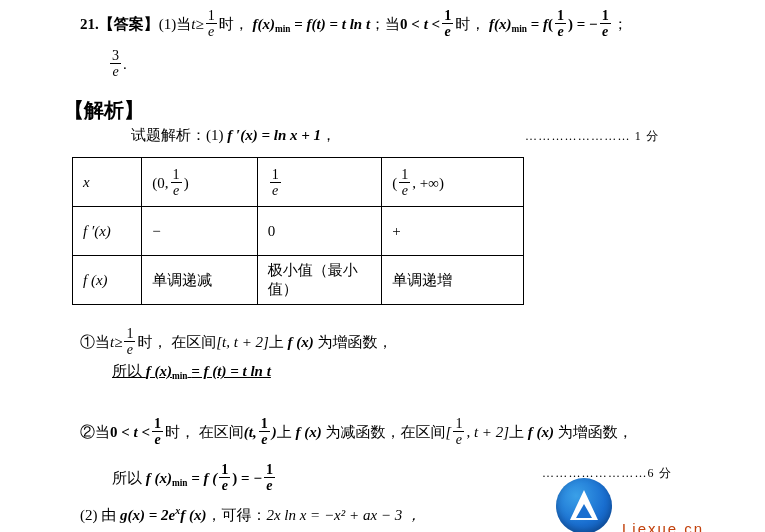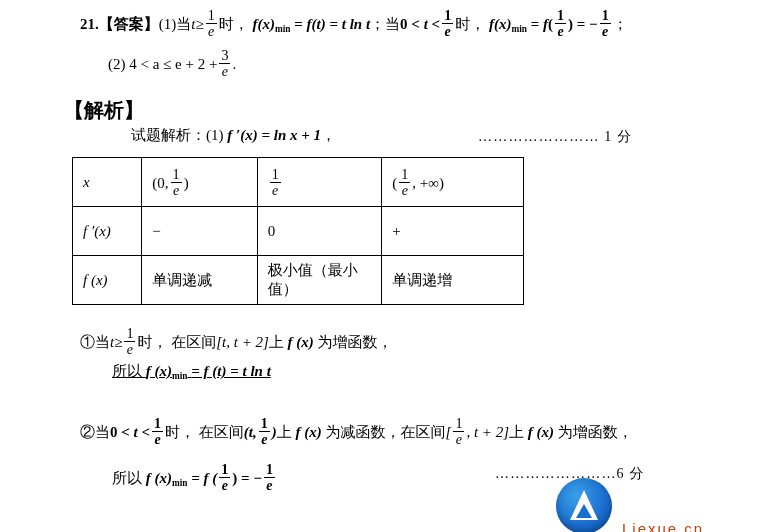--- a/index.html
+++ b/index.html
@@ -51,21 +51,22 @@
   .frac.bold .num, .frac.bold .den { font-weight: bold; }
 
   
   .line {
     position: absolute;
     white-space: nowrap;
     font-size: 15px;
   }
   .dots {
     letter-spacing: 1.2px;
-    font-size: 14px;
+    font-size: 12px;
+    margin-left: 47px;
   }
 
   
   .vtable {
     position: absolute;
     left: 72px;
     top: 157px;
     width: 452px;
     border-collapse: collapse;
     font-size: 15px;
@@ -146,21 +147,21 @@
 </head>
 <body>
 
 <div class="page">
 
   <div class="line" style="left:80px; top:8px;">
     <span class="b">21.【答案】</span><span>(1)当</span><span class="it">t</span><span>≥</span><span class="frac"><span class="num">1</span><span class="den it">e</span></span><span>时，</span>&nbsp;<span class="bi">f</span><span class="bi">(x)</span><span class="sub b">min</span>&nbsp;<span class="b">=</span>&nbsp;<span class="bi">f(t)</span>&nbsp;<span class="b">=</span>&nbsp;<span class="bi">t ln t</span><span>；</span><span>当</span><span class="b">0 &lt;</span>&nbsp;<span class="bi">t</span>&nbsp;<span class="b">&lt;</span><span class="frac bold"><span class="num">1</span><span class="den it">e</span></span><span>时，</span>&nbsp;<span class="bi">f</span><span class="bi">(x)</span><span class="sub b">min</span>&nbsp;<span class="b">=</span>&nbsp;<span class="bi">f</span><span class="b">(</span><span class="frac bold"><span class="num">1</span><span class="den it">e</span></span><span class="b">)</span>&nbsp;<span class="b">= −</span><span class="frac bold"><span class="num">1</span><span class="den it">e</span></span><span>；</span>
   </div>
 
   <div class="line" style="left:108px; top:48px;">
-    <span>(2) 4 &lt; a ≤ e + 2 +</span><span class="frac"><span class="num">3</span><span class="den it">e</span></span><span>.</span>
+    <span class="frac"><span class="num">3</span><span class="den it">e</span></span><span>.</span>
   </div>
 
   <div class="line b" style="left:64px; top:97px; font-size:20px;">【解析】</div>
 
   <div class="line" style="left:108px; top:126px;margin-left:23px;">
     <span>试题解析：(1)</span>&nbsp;<span class="bi">f ′(x) = ln x + 1</span><span>，</span>
   </div>
   <div class="line dots" style="left:478px; top:128px;">
     <span>……………………</span>&nbsp;<span>1 分</span>
   </div>
@@ -206,19 +207,22 @@
     <span>②</span><span>当</span><span class="b">0 &lt;</span>&nbsp;<span class="bi">t</span>&nbsp;<span class="b">&lt;</span><span class="frac bold"><span class="num">1</span><span class="den it">e</span></span><span>时，</span>&nbsp;<span>在区间</span><span class="bi">(t,</span><span class="frac bold"><span class="num">1</span><span class="den it">e</span></span><span class="bi">)</span><span>上</span>&nbsp;<span class="bi">f (x)</span>&nbsp;<span>为减函数，在区间</span><span class="it">[</span><span class="frac"><span class="num">1</span><span class="den it">e</span></span><span class="it">, t + 2]</span><span>上</span>&nbsp;<span class="bi">f (x)</span>&nbsp;<span>为增函数，</span>
   </div>
 
   <div class="line" style="left:112px; top:462px;">
     <span>所以</span>&nbsp;<span class="bi">f (x)</span><span class="sub b">min</span>&nbsp;<span class="bi">= f (</span><span class="frac bold"><span class="num">1</span><span class="den it">e</span></span><span class="b">) = −</span><span class="frac bold"><span class="num">1</span><span class="den it">e</span></span>
   </div>
   <div class="line dots" style="left:495px; top:465px;">
     <span>……………………</span><span>6 分</span>
   </div>
 
+  <div class="line" style="left:80px; top:505px;">
+    <span>(2) 由</span>&nbsp;<span class="bi">g(x) = 2e</span><sup class="bi" style="font-size:0.66em">x</sup><span class="bi">f (x)</span><span>，</span><span>可得：</span><span class="it">2x ln x = −x² + ax − 3 ，</span>
+  </div>
 
   <div class="logo-wrap">
     <div class="logo-mark"></div>
     <div class="logo-en">Liexue.cn</div>
   </div>
 
 </div>
 
 </body></html>

